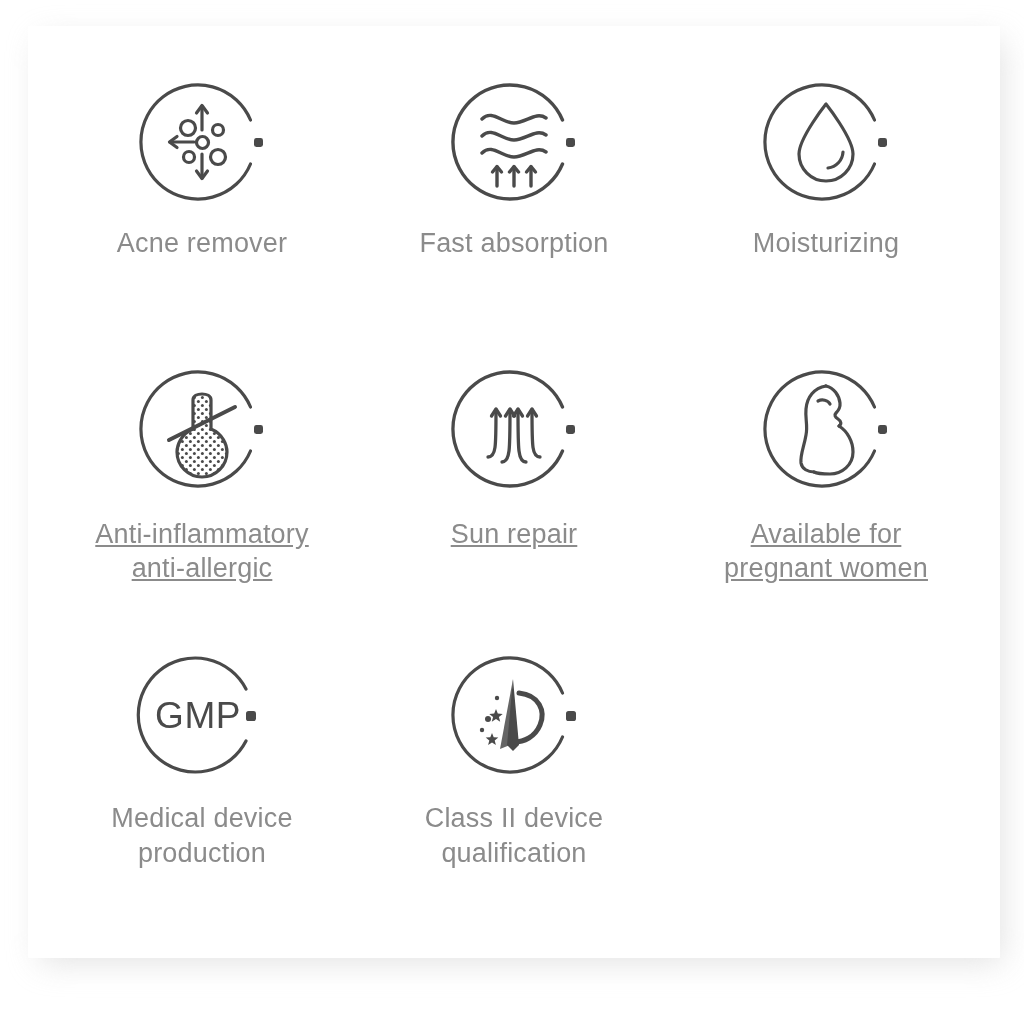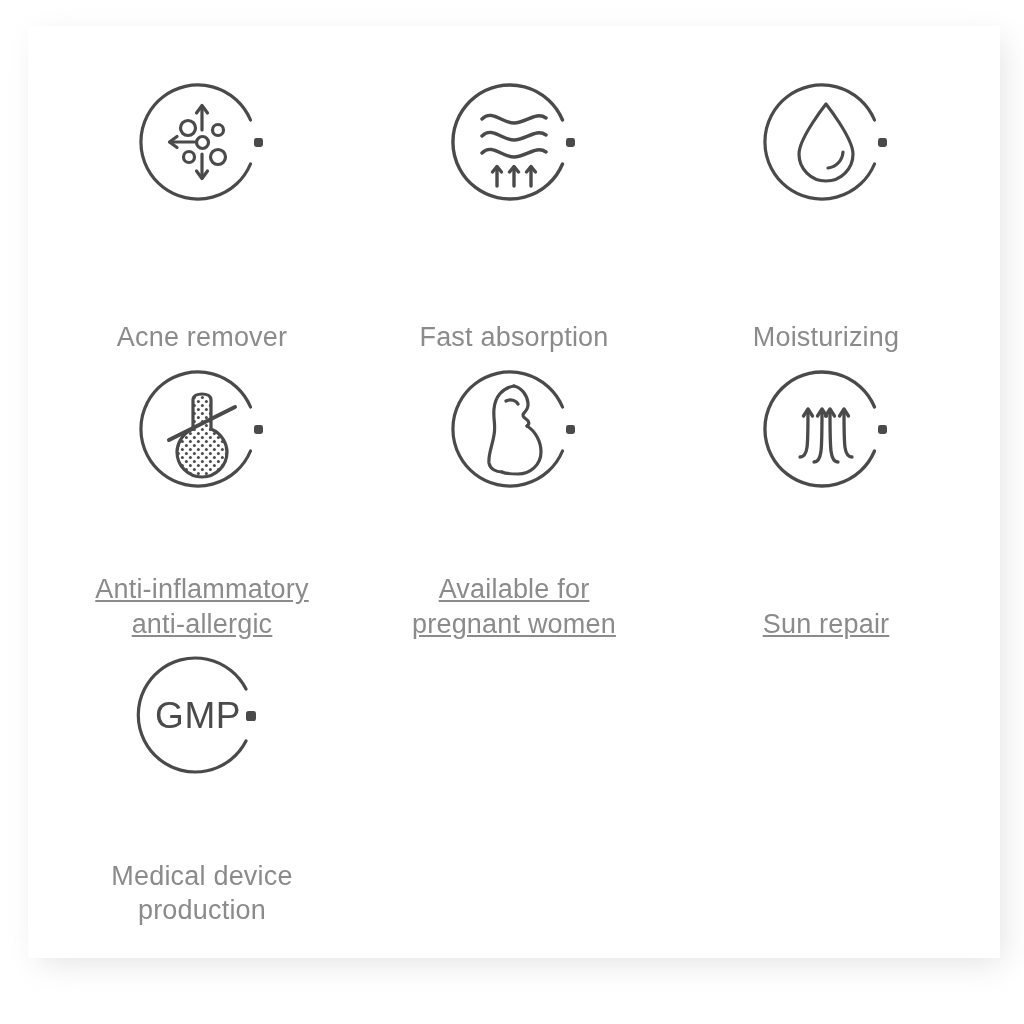--- a/index.html
+++ b/index.html
@@ -47,21 +47,21 @@
     display: grid;
     grid-template-columns: repeat(3, 1fr);
     grid-template-rows: repeat(3, 1fr);
     padding: 42px 18px 30px 18px;
     box-sizing: border-box;
   }
   .cell {
     display: flex;
     flex-direction: column;
     align-items: center;
-    justify-content: space-between;
+    justify-content: flex-start;
   }
   .icon-wrap {
     width: 148px;
     height: 148px;
     display: flex;
     align-items: center;
     justify-content: center;
   }
   .icon-wrap svg {
     width: 148px;
@@ -172,65 +172,87 @@
             <rect x="126" y="70" width="9" height="9" rx="2.4" fill="#4a4a4a"></rect>
           </svg>
         </div>
         <div class="label">Anti-inflammatory
 anti-allergic</div>
       </div>
 
       <div class="cell r2">
         <div class="icon-wrap">
           <svg viewBox="0 0 148 148">
-            <g fill="none" stroke="#4a4a4a" stroke-width="3.2" stroke-linecap="round" stroke-linejoin="round">
-              <path d="M122.5 52 A57 57 0 1 0 122.5 96"></path>
-              <path d="M74 31 C62 33 55 42 54 54 C53 64 56 70 54 80 C52 92 48 100 49 108 C50 114 56 117 62 117"></path>
-              <path d="M74 31 C82 33 87 40 88 48 C88.5 53 86 56 84 58 C82 60 83 62 86 64 C89 66 90 69 87 71"></path>
-              <path d="M87 71 C95 76 101 86 101 97 C101 110 90 119 78 119 C70 119 64 118 62 117"></path>
-              <path d="M66 46 C70 44 76 45 78 49"></path>
-            </g>
-            <rect x="126" y="70" width="9" height="9" rx="2.4" fill="#4a4a4a"></rect>
-          </svg>
-        </div>
-        <div class="label">Available for
-pregnant women</div>
-      </div>
-
-      <div class="cell r2">
-        <div class="icon-wrap">
-          <svg viewBox="0 0 148 148">
             <g fill="none" stroke="#4a4a4a" stroke-width="3.3" stroke-linecap="round" stroke-linejoin="round">
               <path d="M122.5 52 A57 57 0 1 0 122.5 96"></path>
               <path d="M48 102 C56 102 56 92 56 55"></path>
               <path d="M51.5 61 L56 54 L60.5 61"></path>
               <path d="M62 107 C70 107 70 95 70 55"></path>
               <path d="M65.5 61 L70 54 L74.5 61"></path>
               <path d="M100 102 C92 102 92 92 92 55"></path>
               <path d="M87.5 61 L92 54 L96.5 61"></path>
               <path d="M86 107 C78 107 78 95 78 55"></path>
               <path d="M73.5 61 L78 54 L82.5 61"></path>
             </g>
             <rect x="126" y="70" width="9" height="9" rx="2.4" fill="#4a4a4a"></rect>
           </svg>
         </div>
         <div class="label">Sun repair</div>
       </div>
 
+      <div class="cell r2">
+        <div class="icon-wrap">
+          <svg viewBox="0 0 148 148">
+            <g fill="none" stroke="#4a4a4a" stroke-width="3.2" stroke-linecap="round" stroke-linejoin="round">
+              <path d="M122.5 52 A57 57 0 1 0 122.5 96"></path>
+              <path d="M74 31 C62 33 55 42 54 54 C53 64 56 70 54 80 C52 92 48 100 49 108 C50 114 56 117 62 117"></path>
+              <path d="M74 31 C82 33 87 40 88 48 C88.5 53 86 56 84 58 C82 60 83 62 86 64 C89 66 90 69 87 71"></path>
+              <path d="M87 71 C95 76 101 86 101 97 C101 110 90 119 78 119 C70 119 64 118 62 117"></path>
+              <path d="M66 46 C70 44 76 45 78 49"></path>
+            </g>
+            <rect x="126" y="70" width="9" height="9" rx="2.4" fill="#4a4a4a"></rect>
+          </svg>
+        </div>
+        <div class="label">Available for
+pregnant women</div>
+      </div>
+
       <div class="cell r3">
         <div class="icon-wrap">
           <svg viewBox="0 0 148 148">
             <g fill="none" stroke="#4a4a4a" stroke-width="3.2" stroke-linecap="round">
               <path d="M118 48 A57 57 0 1 0 118 100"></path>
             </g>
             <text class="gmp-text" x="70" y="87" text-anchor="middle">GMP</text>
             <rect x="118" y="70" width="10" height="10" rx="2.6" fill="#4a4a4a"></rect>
           </svg>
         </div>
         <div class="label">Medical device
 production</div>
       </div>
 
+      <div class="cell r3">
+        <div class="icon-wrap">
+          <svg viewBox="0 0 148 148">
+            <g fill="none" stroke="#4a4a4a" stroke-width="3.2" stroke-linecap="round" stroke-linejoin="round">
+              <path d="M122.5 52 A57 57 0 1 0 122.5 96"></path>
+            </g>
+            <path d="M73 38 L79 104 L73 110 L67 104 Z" fill="#4a4a4a"></path>
+            <path d="M73 38 L60 108 L70 104 Z" fill="#4a4a4a" opacity="0.85"></path>
+            <path d="M79 52 C99 54 106 70 100 84 C95 96 84 101 74 101" fill="none" stroke="#4a4a4a" stroke-width="5" stroke-linecap="round"></path>
+            <g fill="#4a4a4a">
+              <path d="M56 68 l1.8 4.6 4.9 .3 -3.8 3.1 1.3 4.8 -4.2-2.7 -4.2 2.7 1.3-4.8 -3.8-3.1 4.9-.3 Z"></path>
+              <path d="M52 92 l1.7 4.3 4.6 .3 -3.6 2.9 1.2 4.5 -3.9-2.5 -3.9 2.5 1.2-4.5 -3.6-2.9 4.6-.3 Z"></path>
+              <circle cx="48" cy="78" r="3"></circle>
+              <circle cx="57" cy="57" r="2.2"></circle>
+              <circle cx="42" cy="89" r="2.2"></circle>
+            </g>
+            <rect x="126" y="70" width="10" height="10" rx="2.6" fill="#4a4a4a"></rect>
+          </svg>
+        </div>
+        <div class="label">Class II device
+qualification</div>
+      </div>
 
 
     </div>
   </div>
 </div>
 
 </body></html>

